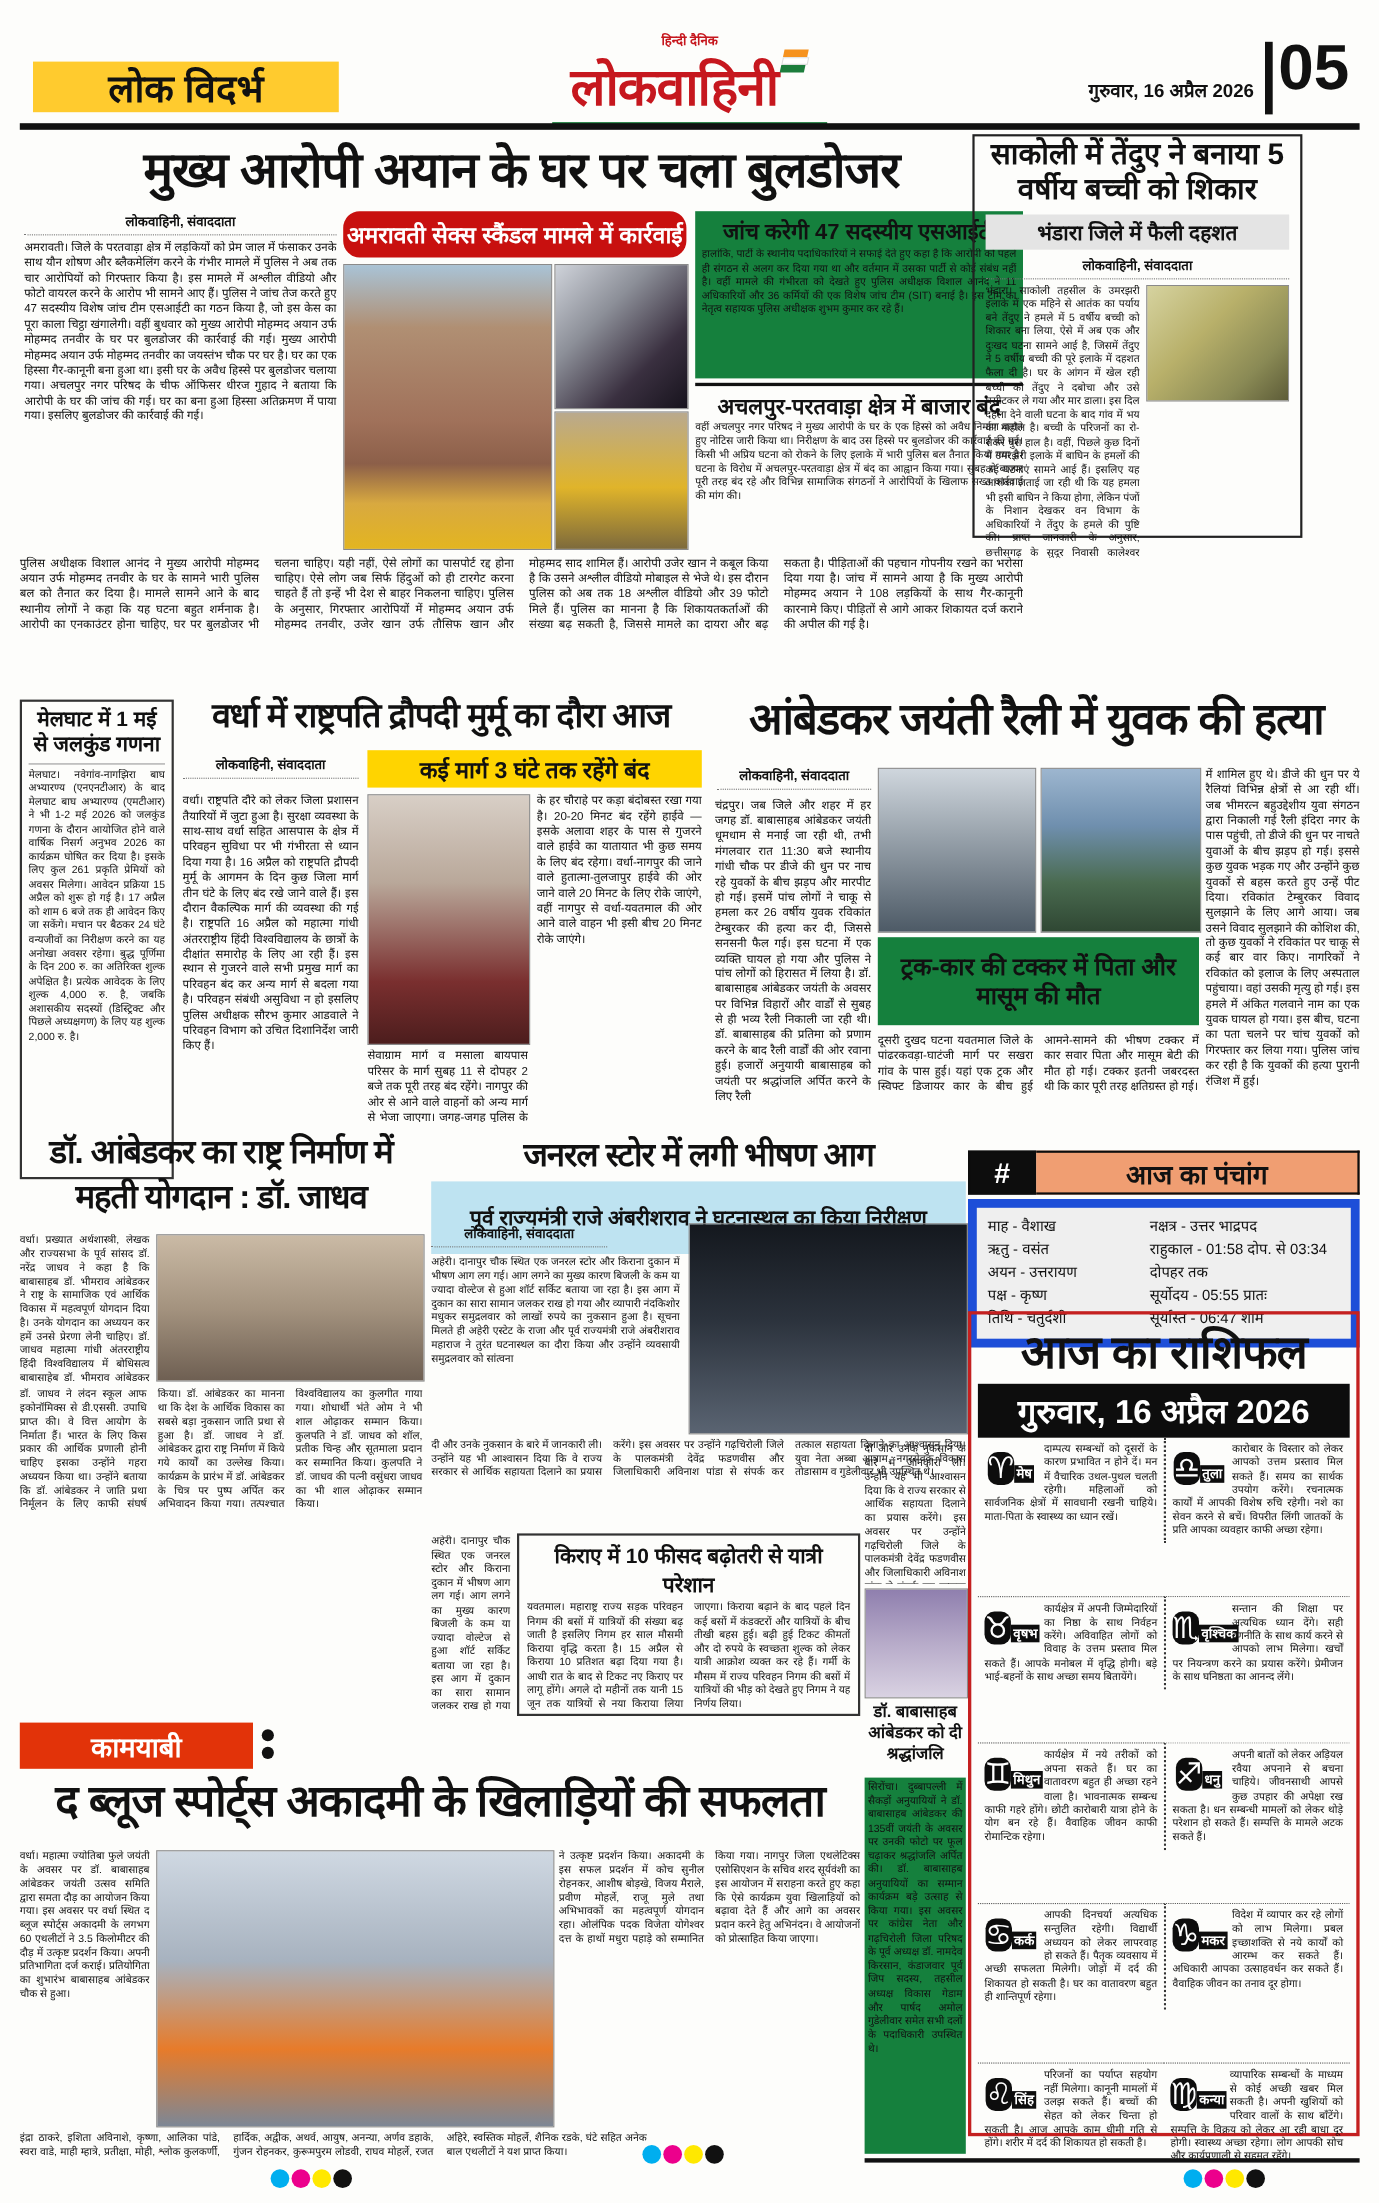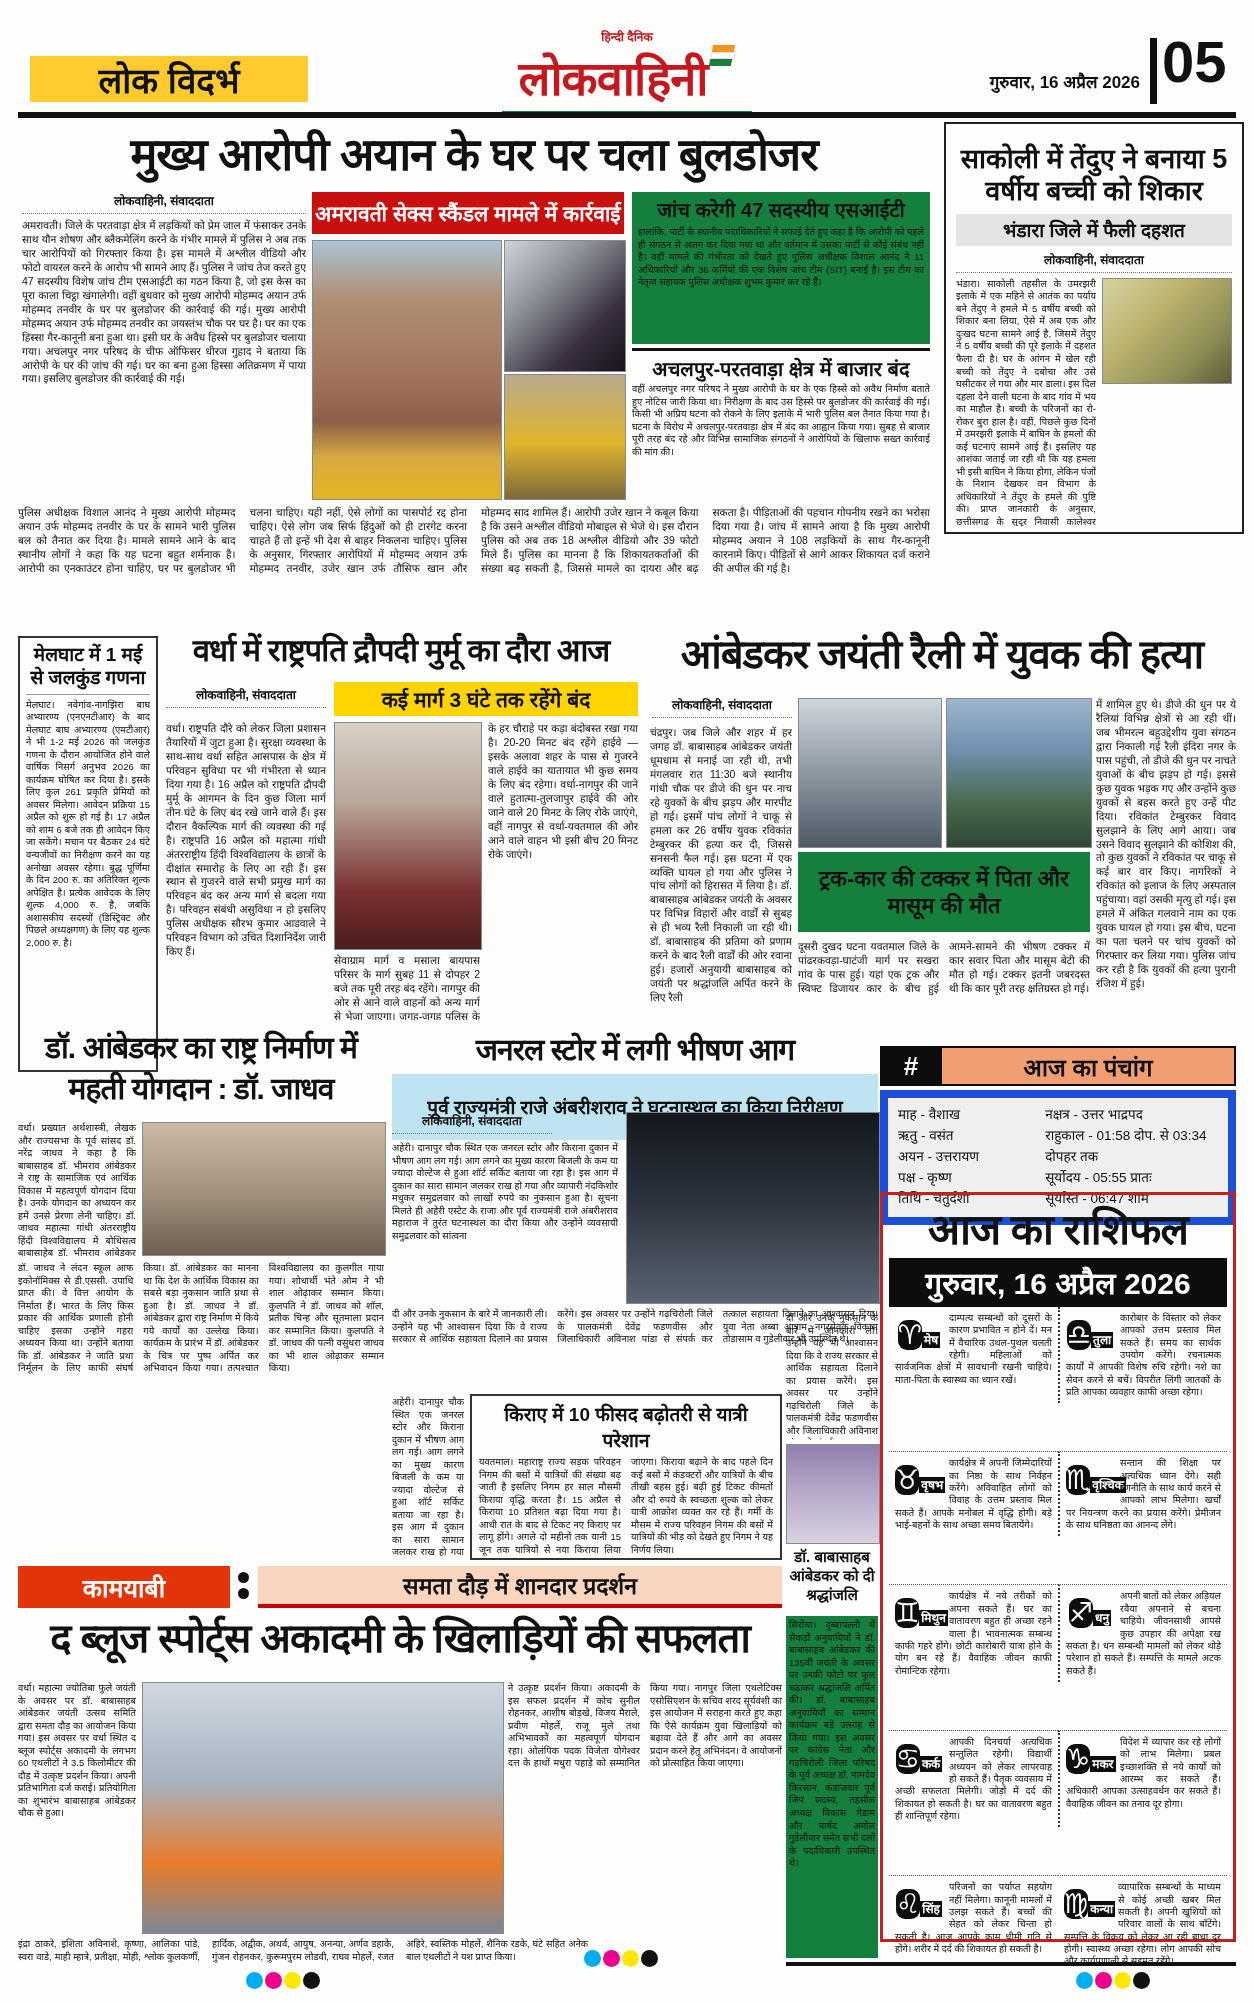--- a/index.html
+++ b/index.html
@@ -18,21 +18,21 @@
   .ph-leopard{background:linear-gradient(135deg,#d6d3a0 0%,#b8b06a 40%,#8a8a55 75%,#5d5c38 100%);}
   .ph-president{background:linear-gradient(180deg,#d8cfc6 0%,#b9a89a 35%,#7a2f2f 75%,#4c1d1d 100%);}
   .ph-man{background:linear-gradient(180deg,#cfd6dd 0%,#9aa4ad 40%,#4d5a66 100%);}
   .ph-gate{background:linear-gradient(180deg,#9db6cf 0%,#6f8fae 35%,#4a6b50 70%,#2f4733 100%);}
   .ph-night{background:linear-gradient(180deg,#14181e 0%,#2b323c 45%,#5a6472 100%);}
   .ph-panel{background:linear-gradient(180deg,#cabaa5 0%,#a4937f 50%,#6e5f52 100%);}
   .ph-group{background:linear-gradient(180deg,#8f7fae 0%,#b7abc9 50%,#d9d2e2 100%);}
   .ph-race{background:linear-gradient(180deg,#cfd8e2 0%,#a7b2bf 40%,#e77b2a 72%,#7c8796 100%);}
   .flag{display:inline-block;vertical-align:top;margin-left:4px;transform:skewX(-12deg);}
   .flag i{display:block;width:22px;height:7px;}
-  .banner-red{background:#c8100f;color:#fff;display:flex;align-items:center;justify-content:center;font-weight:700;}
+  .banner-red{background:#c8100f;color:#fff;display:flex;align-items:center;justify-content:center;font-weight:700;border-radius:15px;}
   .cream{background:#15803d;}
   .dotline{border-top:1px dotted #555;margin-top:48px;}
   .cell{padding:5px 6px;font-size:9.5px;line-height:1.3;text-align:justify;}
   .zwrap{float:left;width:48px;margin:2px 6px 2px 0;text-align:center;}
   .zicon{width:42px;height:42px;margin:0 auto;background:#0d0d0d;border-radius:9px;color:#fff;font-size:27px;line-height:42px;text-align:center;}
   .zname{margin-top:2px;background:#0d0d0d;color:#fff;font-size:12px;font-weight:700;padding:1px 2px;}
   .reg-dot{width:17px;height:17px;border-radius:50%;display:inline-block;margin-right:2px;}
 </style>
 </head>
 <body>
@@ -71,21 +71,21 @@
   <div class="abs cream" style="left:632px;top:192px;width:298px;height:152px;padding:4px 6px;box-sizing:border-box;">
     <div class="center" style="font-size:20px;font-weight:800;">जांच करेगी 47 सदस्यीय एसआईटी</div>
     <div class="body-sm" style="margin-top:3px;height:118px;">हालांकि, पार्टी के स्थानीय पदाधिकारियों ने सफाई देते हुए कहा है कि आरोपी को पहले ही संगठन से अलग कर दिया गया था और वर्तमान में उसका पार्टी से कोई संबंध नहीं है। वहीं मामले की गंभीरता को देखते हुए पुलिस अधीक्षक विशाल आनंद ने 11 अधिकारियों और 36 कर्मियों की एक विशेष जांच टीम (SIT) बनाई है। इस टीम का नेतृत्व सहायक पुलिस अधीक्षक शुभम कुमार कर रहे हैं।</div>
   </div>
   <div class="abs" style="left:632px;top:348px;width:298px;height:3px;background:#111;"></div>
   <div class="abs center" style="left:632px;top:355px;width:298px;font-size:20px;font-weight:800;">अचलपुर-परतवाड़ा क्षेत्र में बाजार बंद</div>
   <div class="abs body-sm" style="left:632px;top:383px;width:298px;height:115px;">वहीं अचलपुर नगर परिषद ने मुख्य आरोपी के घर के एक हिस्से को अवैध निर्माण बताते हुए नोटिस जारी किया था। निरीक्षण के बाद उस हिस्से पर बुलडोजर की कार्रवाई की गई। किसी भी अप्रिय घटना को रोकने के लिए इलाके में भारी पुलिस बल तैनात किया गया है। घटना के विरोध में अचलपुर-परतवाड़ा क्षेत्र में बंद का आह्वान किया गया। सुबह से बाजार पूरी तरह बंद रहे और विभिन्न सामाजिक संगठनों ने आरोपियों के खिलाफ सख्त कार्रवाई की मांग की।</div>
 
   <div class="abs body-txt" style="left:18px;top:506px;width:912px;height:122px;column-count:4;column-gap:14px;">पुलिस अधीक्षक विशाल आनंद ने मुख्य आरोपी मोहम्मद अयान उर्फ मोहम्मद तनवीर के घर के सामने भारी पुलिस बल को तैनात कर दिया है। मामले सामने आने के बाद स्थानीय लोगों ने कहा कि यह घटना बहुत शर्मनाक है। आरोपी का एनकाउंटर होना चाहिए, घर पर बुलडोजर भी चलना चाहिए। यही नहीं, ऐसे लोगों का पासपोर्ट रद्द होना चाहिए। ऐसे लोग जब सिर्फ हिंदुओं को ही टारगेट करना चाहते हैं तो इन्हें भी देश से बाहर निकलना चाहिए। पुलिस के अनुसार, गिरफ्तार आरोपियों में मोहम्मद अयान उर्फ मोहम्मद तनवीर, उजेर खान उर्फ तौसिफ खान और मोहम्मद साद शामिल हैं। आरोपी उजेर खान ने कबूल किया है कि उसने अश्लील वीडियो मोबाइल से भेजे थे। इस दौरान पुलिस को अब तक 18 अश्लील वीडियो और 39 फोटो मिले हैं। पुलिस का मानना है कि शिकायतकर्ताओं की संख्या बढ़ सकती है, जिससे मामले का दायरा और बढ़ सकता है। पीड़िताओं की पहचान गोपनीय रखने का भरोसा दिया गया है। जांच में सामने आया है कि मुख्य आरोपी मोहम्मद अयान ने 108 लड़कियों के साथ गैर-कानूनी कारनामे किए। पीड़ितों से आगे आकर शिकायत दर्ज कराने की अपील की गई है।</div>
 
-  <div class="abs" style="left:944px;top:122px;width:300px;height:412px;border:2px solid #222;padding:19px 10px;box-sizing:border-box;">
+  <div class="abs" style="left:884px;top:122px;width:300px;height:367px;border:2px solid #222;padding:0 10px;box-sizing:border-box;">
     <div class="center" style="font-size:27px;line-height:1.2;font-weight:800;">साकोली में तेंदुए ने बनाया 5 वर्षीय बच्ची को शिकार</div>
     <div class="center" style="margin-top:6px;background:#e4e4e4;font-size:19px;font-weight:700;padding:3px 0;">भंडारा जिले में फैली दहशत</div>
     <div class="byline" style="margin-top:5px;">लोकवाहिनी, संवाददाता</div>
     <div style="overflow:hidden;height:248px;">
       <span class="ph ph-leopard" style="float:right;width:128px;height:104px;margin:0 0 4px 6px;display:block;"></span>
       <span class="body-sm" style="display:block;">भंडारा। साकोली तहसील के उमरझरी इलाके में एक महिने से आतंक का पर्याय बने तेंदुए ने हमले में 5 वर्षीय बच्ची को शिकार बना लिया, ऐसे में अब एक और दुःखद घटना सामने आई है, जिसमें तेंदुए ने 5 वर्षीय बच्ची की पूरे इलाके में दहशत फैला दी है। घर के आंगन में खेल रही बच्ची को तेंदुए ने दबोचा और उसे घसीटकर ले गया और मार डाला। इस दिल दहला देने वाली घटना के बाद गांव में भय का माहौल है। बच्ची के परिजनों का रो-रोकर बुरा हाल है। वहीं, पिछले कुछ दिनों में उमरझरी इलाके में बाघिन के हमलों की कई घटनाएं सामने आई हैं। इसलिए यह आशंका जताई जा रही थी कि यह हमला भी इसी बाघिन ने किया होगा, लेकिन पंजों के निशान देखकर वन विभाग के अधिकारियों ने तेंदुए के हमले की पुष्टि की। प्राप्त जानकारी के अनुसार, छत्तीसगढ़ के सुदूर निवासी कालेश्वर मांझी अपने परिवार के साथ ईंट भट्टे के काम के लिए विरशी गांव के पास रहते हैं। शाम को वह अपने खेत में थे तब यह अमानवी आघात में हुई। वन विभाग ने इलाके में पिंजरे व ट्रैप कैमरे लगाए हैं और नागरिकों से सतर्क रहने की अपील की है।</span>
     </div>
   </div>
 
   <div class="abs" style="left:18px;top:636px;width:140px;height:436px;border:2px solid #333;padding:6px;box-sizing:border-box;">
@@ -131,21 +131,20 @@
   <div class="abs body-sm" style="left:786px;top:1312px;width:92px;height:128px;">दी और उनके नुकसान के बारे में जानकारी ली। उन्होंने यह भी आश्वासन दिया कि वे राज्य सरकार से आर्थिक सहायता दिलाने का प्रयास करेंगे। इस अवसर पर उन्होंने गढ़चिरोली जिले के पालकमंत्री देवेंद्र फडणवीस और जिलाधिकारी अविनाश पांडा से संपर्क कर तत्काल सहायता दिलाने का आश्वासन दिया। युवा नेता अब्बा आत्राम, नगरसेवक विकास तोडासाम व गुडेलीवार भी उपस्थित थे।</div>
   <div class="abs ph ph-group" style="left:786px;top:1444px;width:92px;height:98px;"></div>
   <div class="abs center" style="left:786px;top:1548px;width:92px;font-size:15px;font-weight:800;line-height:1.25;">डॉ. बाबासाहब आंबेडकर को दी श्रद्धांजलि</div>
   <div class="abs body-sm cream" style="left:786px;top:1616px;width:92px;height:342px;padding:3px;box-sizing:border-box;">सिरोंचा। दुब्बापल्ली में सैकड़ों अनुयायियों ने डॉ. बाबासाहब आंबेडकर की 135वीं जयंती के अवसर पर उनकी फोटो पर फूल चढ़ाकर श्रद्धांजलि अर्पित की। डॉ. बाबासाहब अनुयायियों का सम्मान कार्यक्रम बड़े उत्साह से किया गया। इस अवसर पर कांग्रेस नेता और गढ़चिरोली जिला परिषद के पूर्व अध्यक्ष डॉ. नामदेव किरसान, कंडाजवार पूर्व जिप सदस्य, तहसील अध्यक्ष विकास गेडाम और पार्षद अमोल गुडेलीवार समेत सभी दलों के पदाधिकारी उपस्थित थे।</div>
 
   <div class="abs" style="left:18px;top:1566px;width:212px;height:42px;background:#e23309;color:#fff;display:flex;align-items:center;justify-content:center;font-size:25px;font-weight:800;">कामयाबी</div>
   <div class="abs" style="left:238px;top:1572px;width:12px;">
     <div style="width:11px;height:11px;background:#111;border-radius:50%;margin-bottom:5px;"></div>
     <div style="width:11px;height:11px;background:#111;border-radius:50%;"></div>
   </div>
-  <div class="abs" style="left:258px;top:1566px;width:524px;height:42px;background:#fad6bf;border-bottom:4px solid #c00;display:flex;align-items:center;justify-content:center;font-size:23px;font-weight:800;box-sizing:border-box;">समता दौड़ में शानदार प्रदर्शन</div>
   <div class="abs h-main center" style="left:18px;top:1612px;width:764px;font-size:40px;line-height:1.3;">द ब्लूज स्पोर्ट्स अकादमी के खिलाड़ियों की सफलता</div>
   <div class="abs body-sm" style="left:18px;top:1682px;width:118px;height:250px;">वर्धा। महात्मा ज्योतिबा फुले जयंती के अवसर पर डॉ. बाबासाहब आंबेडकर जयंती उत्सव समिति द्वारा समता दौड़ का आयोजन किया गया। इस अवसर पर वर्धा स्थित द ब्लूज स्पोर्ट्स अकादमी के लगभग 60 एथलीटों ने 3.5 किलोमीटर की दौड़ में उत्कृष्ट प्रदर्शन किया। अपनी प्रतिभागिता दर्ज कराई। प्रतियोगिता का शुभारंभ बाबासाहब आंबेडकर चौक से हुआ।</div>
   <div class="abs ph ph-race" style="left:142px;top:1682px;width:360px;height:250px;"></div>
   <div class="abs body-sm" style="left:508px;top:1682px;width:274px;height:250px;column-count:2;column-gap:10px;">ने उत्कृष्ट प्रदर्शन किया। अकादमी के इस सफल प्रदर्शन में कोच सुनील रोहनकर, आशीष बोड़खे, विजय मैराले, प्रवीण मोहर्ले, राजू मुले तथा अभिभावकों का महत्वपूर्ण योगदान रहा। ओलंपिक पदक विजेता योगेश्वर दत्त के हाथों मधुरा पहाड़े को सम्मानित किया गया। नागपुर जिला एथलेटिक्स एसोसिएशन के सचिव शरद सूर्यवंशी का इस आयोजन में सराहना करते हुए कहा कि ऐसे कार्यक्रम युवा खिलाड़ियों को बढ़ावा देते हैं और आगे का अवसर प्रदान करने हेतु अभिनंदन। वे आयोजनों को प्रोत्साहित किया जाएगा।</div>
   <div class="abs body-sm" style="left:18px;top:1938px;width:764px;height:54px;column-count:4;column-gap:12px;">इंद्रा ठाकरे, इशिता अविनाशे, कृष्णा, आलिका पांडे, स्वरा वाडे, माही म्हात्रे, प्रतीक्षा, मोही, श्लोक कुलकर्णी, हार्दिक, अद्वीक, अथर्व, आयुष, अनन्या, अर्णव डहाके, गुंजन रोहनकर, कुरूमपुरम लोडवी, राघव मोहर्ले, रजत अहिरे, स्वस्तिक मोहर्ले, शैनिक रडके, घंटे सहित अनेक बाल एथलीटों ने यश प्राप्त किया।</div>
 
   <div class="abs" style="left:880px;top:1046px;width:356px;">
     <div style="display:flex;height:40px;">
       <div style="width:62px;background:#0d0d0d;color:#fff;display:flex;align-items:center;justify-content:center;font-size:26px;font-weight:800;border:2px solid #0d0d0d;box-sizing:border-box;">#</div>
       <div style="flex:1;background:#f09e72;display:flex;align-items:center;justify-content:center;font-size:24px;font-weight:800;border:2px solid #0d0d0d;border-left:none;box-sizing:border-box;">आज का पंचांग</div>

